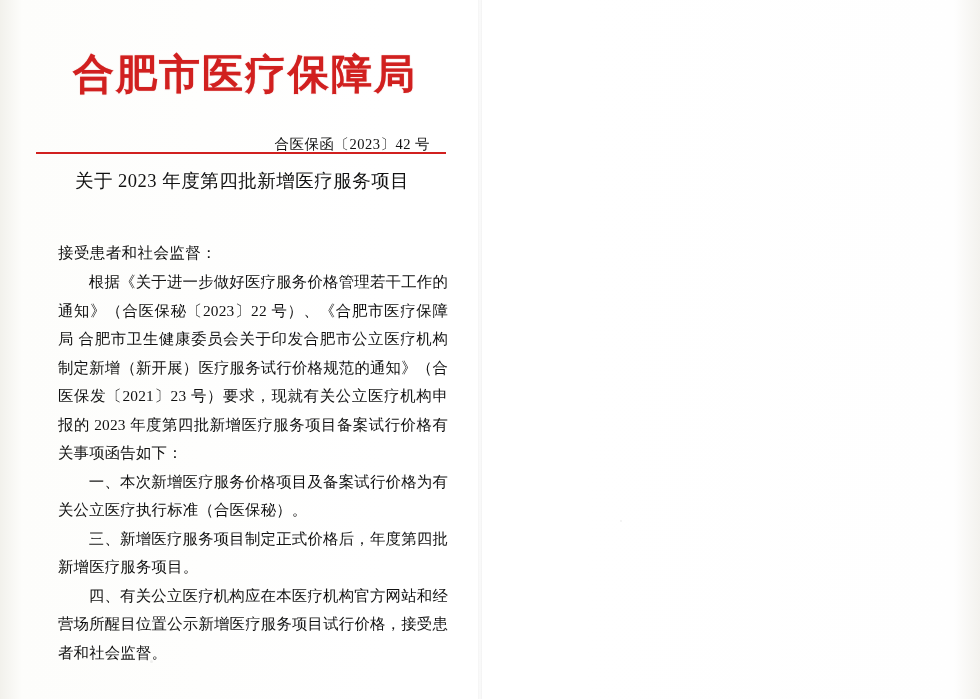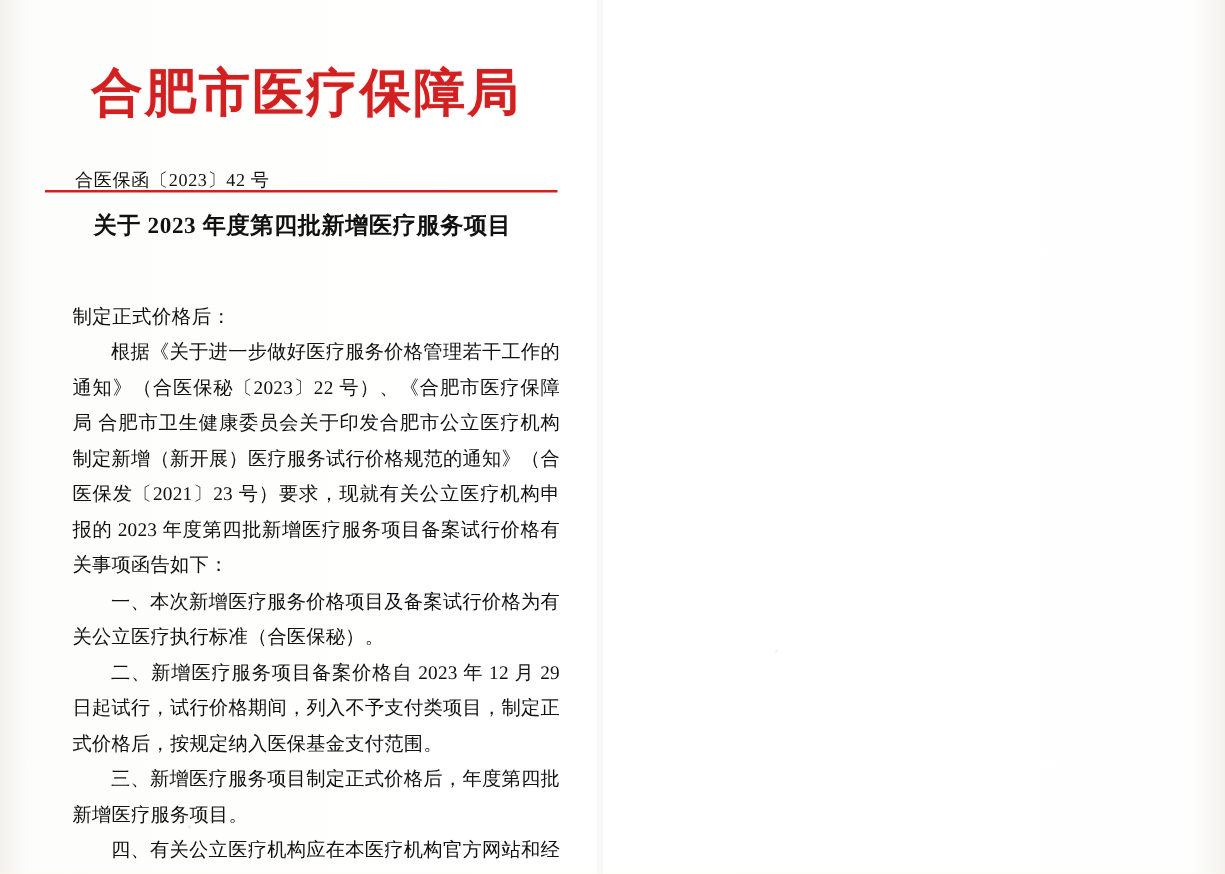--- a/index.html
+++ b/index.html
@@ -11,21 +11,21 @@
     width: 980px;
     height: 699px;
     font-family: "Liberation Serif", "DejaVu Serif", serif;
     color: #111;
     overflow: hidden;
     position: relative;
   }
   .sheet {
     position: absolute;
     inset: 0;
-    background: #fef9c3;
+    background: #5eead4;
   }
   
   .paper-left {
     position: absolute;
     left: 0; top: 0;
     width: 480px; height: 699px;
     background: linear-gradient(90deg,#f2f1ec 0px,#fdfdfb 22px,#ffffff 80%);
   }
   .paper-right {
     position: absolute;
@@ -63,42 +63,42 @@
     color: #d1201f;
     line-height: 1.1;
     white-space: nowrap;
     text-shadow: 0 0 1px rgba(209,32,31,0.5);
   }
   .doc-number {
     position: absolute;
     left: 60px;
     top: 135px;
     width: 370px;
-    text-align: left;
+    text-align: right;
     font-size: 14.5px;
     color: #111;
     letter-spacing: 0.5px;
   }
   .red-rule {
     position: absolute;
     left: 36px;
     top: 152px;
     width: 410px;
     height: 2px;
     background: #d1201f;
   }
 
   
   .doc-title {
     position: absolute;
     left: 44px;
     top: 168px;
     width: 396px;
     text-align: center;
-    font-weight: 700;
+    font-weight: 400;
     font-size: 18.5px;
     line-height: 1.5;
     letter-spacing: 0.5px;
   }
   .salutation {
     position: absolute;
     left: 58px;
     top: 243px;
     font-size: 15.5px;
     letter-spacing: 0.4px;
@@ -139,26 +139,25 @@
       <div class="masthead-title">合肥市医疗保障局</div>
     </div>
 
     <div class="doc-number">合医保函〔2023〕42 号</div>
     <div class="red-rule"></div>
 
     <div class="doc-title">
       <div>关于 2023 年度第四批新增医疗服务项目</div>
     </div>
 
-    <div class="salutation">制定正式价格后：</div>
+    <div class="salutation">接受患者和社会监督：</div>
 
     <div class="body-left">
       <p class="indent2">根据《关于进一步做好医疗服务价格管理若干工作的通知》（合医保秘〔2023〕22 号）、《合肥市医疗保障局 合肥市卫生健康委员会关于印发合肥市公立医疗机构制定新增（新开展）医疗服务试行价格规范的通知》（合医保发〔2021〕23 号）要求，现就有关公立医疗机构申报的 2023 年度第四批新增医疗服务项目备案试行价格有关事项函告如下：</p>
       <p class="indent2">一、本次新增医疗服务价格项目及备案试行价格为有关公立医疗执行标准（合医保秘）。</p>
-      <p class="indent2">二、新增医疗服务项目备案价格自 2023 年 12 月 29 日起试行，试行价格期间，列入不予支付类项目，制定正式价格后，按规定纳入医保基金支付范围。</p>
       <p class="indent2">三、新增医疗服务项目制定正式价格后，年度第四批新增医疗服务项目。</p>
       <p class="indent2">四、有关公立医疗机构应在本医疗机构官方网站和经营场所醒目位置公示新增医疗服务项目试行价格，接受患者和社会监督。</p>
     </div>
   </div>
 
   <div class="page page-right">
 
     
 
     

